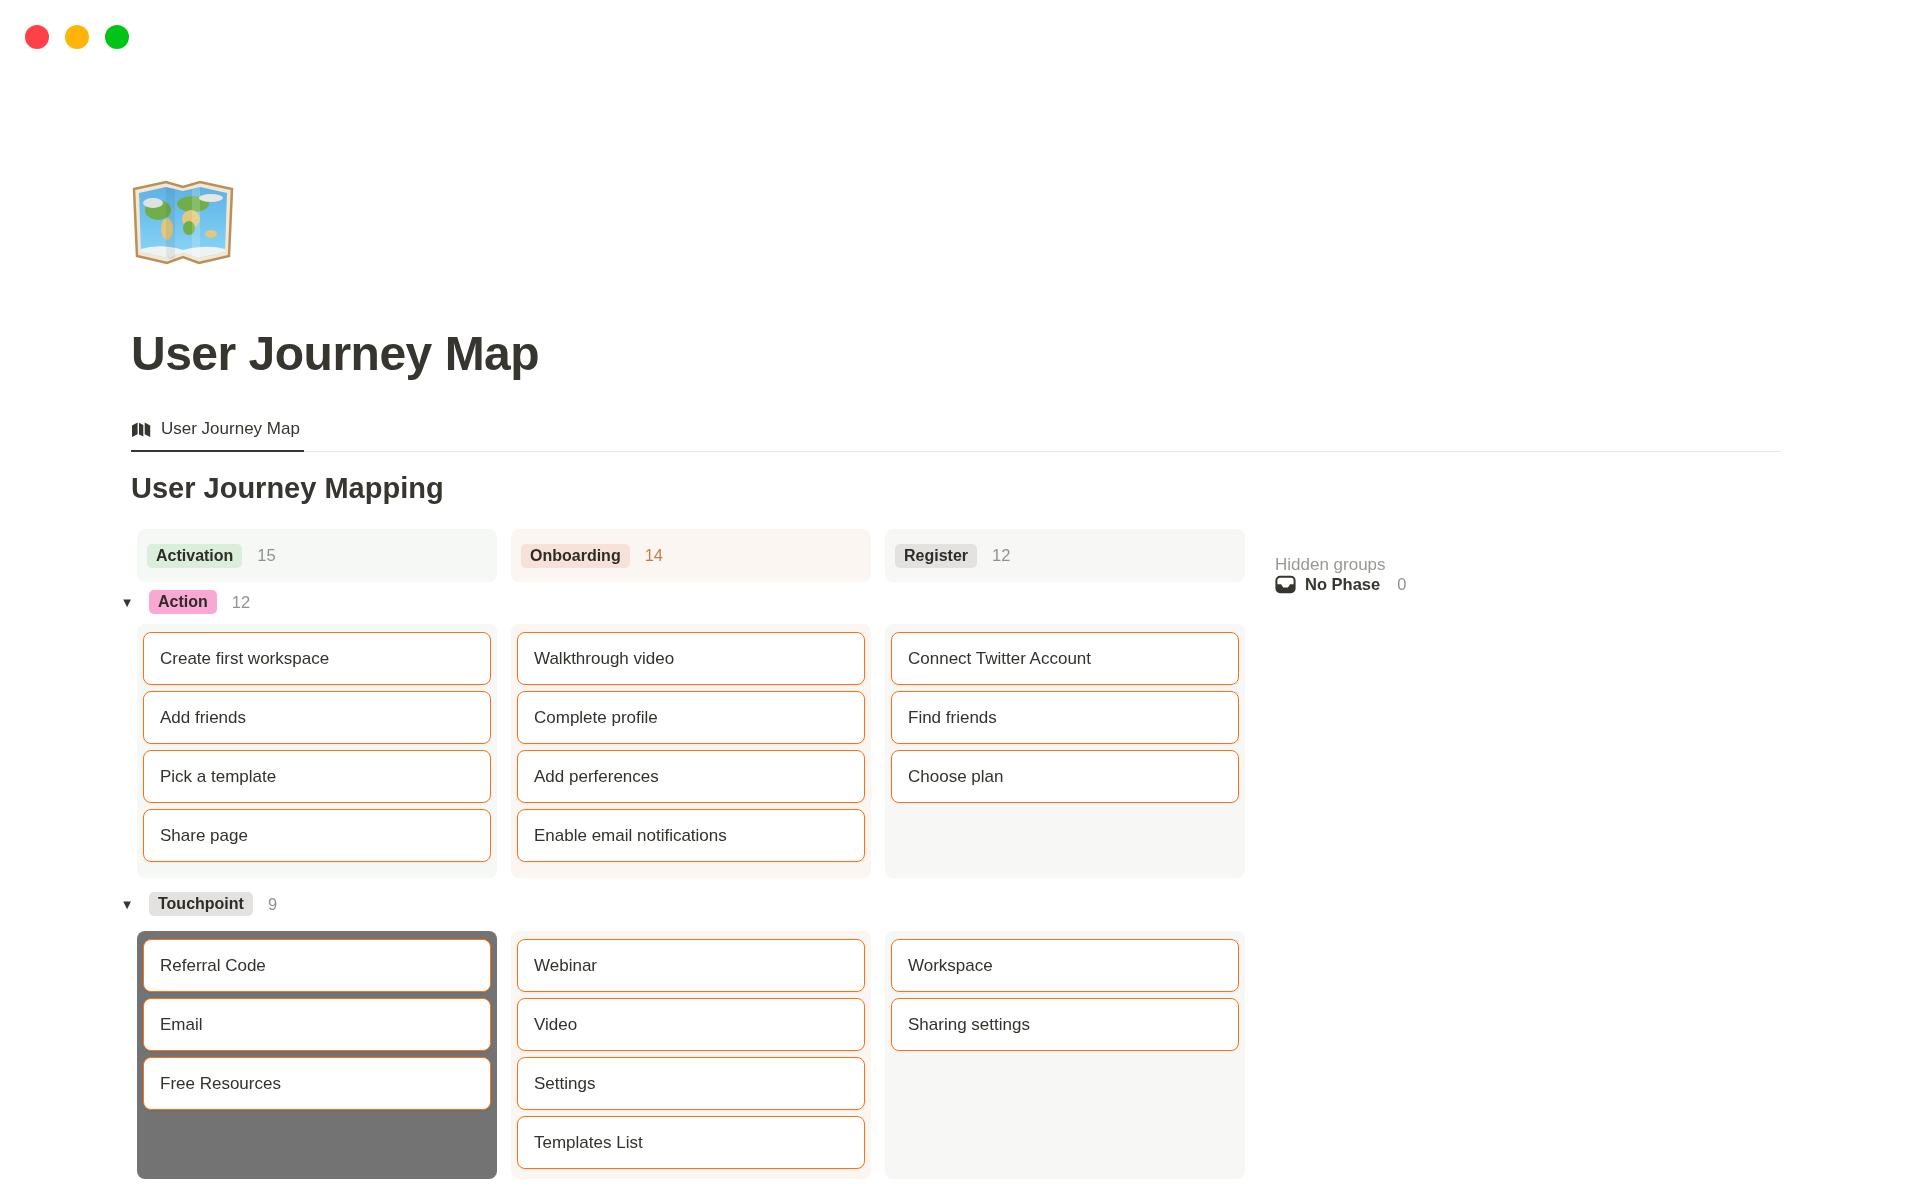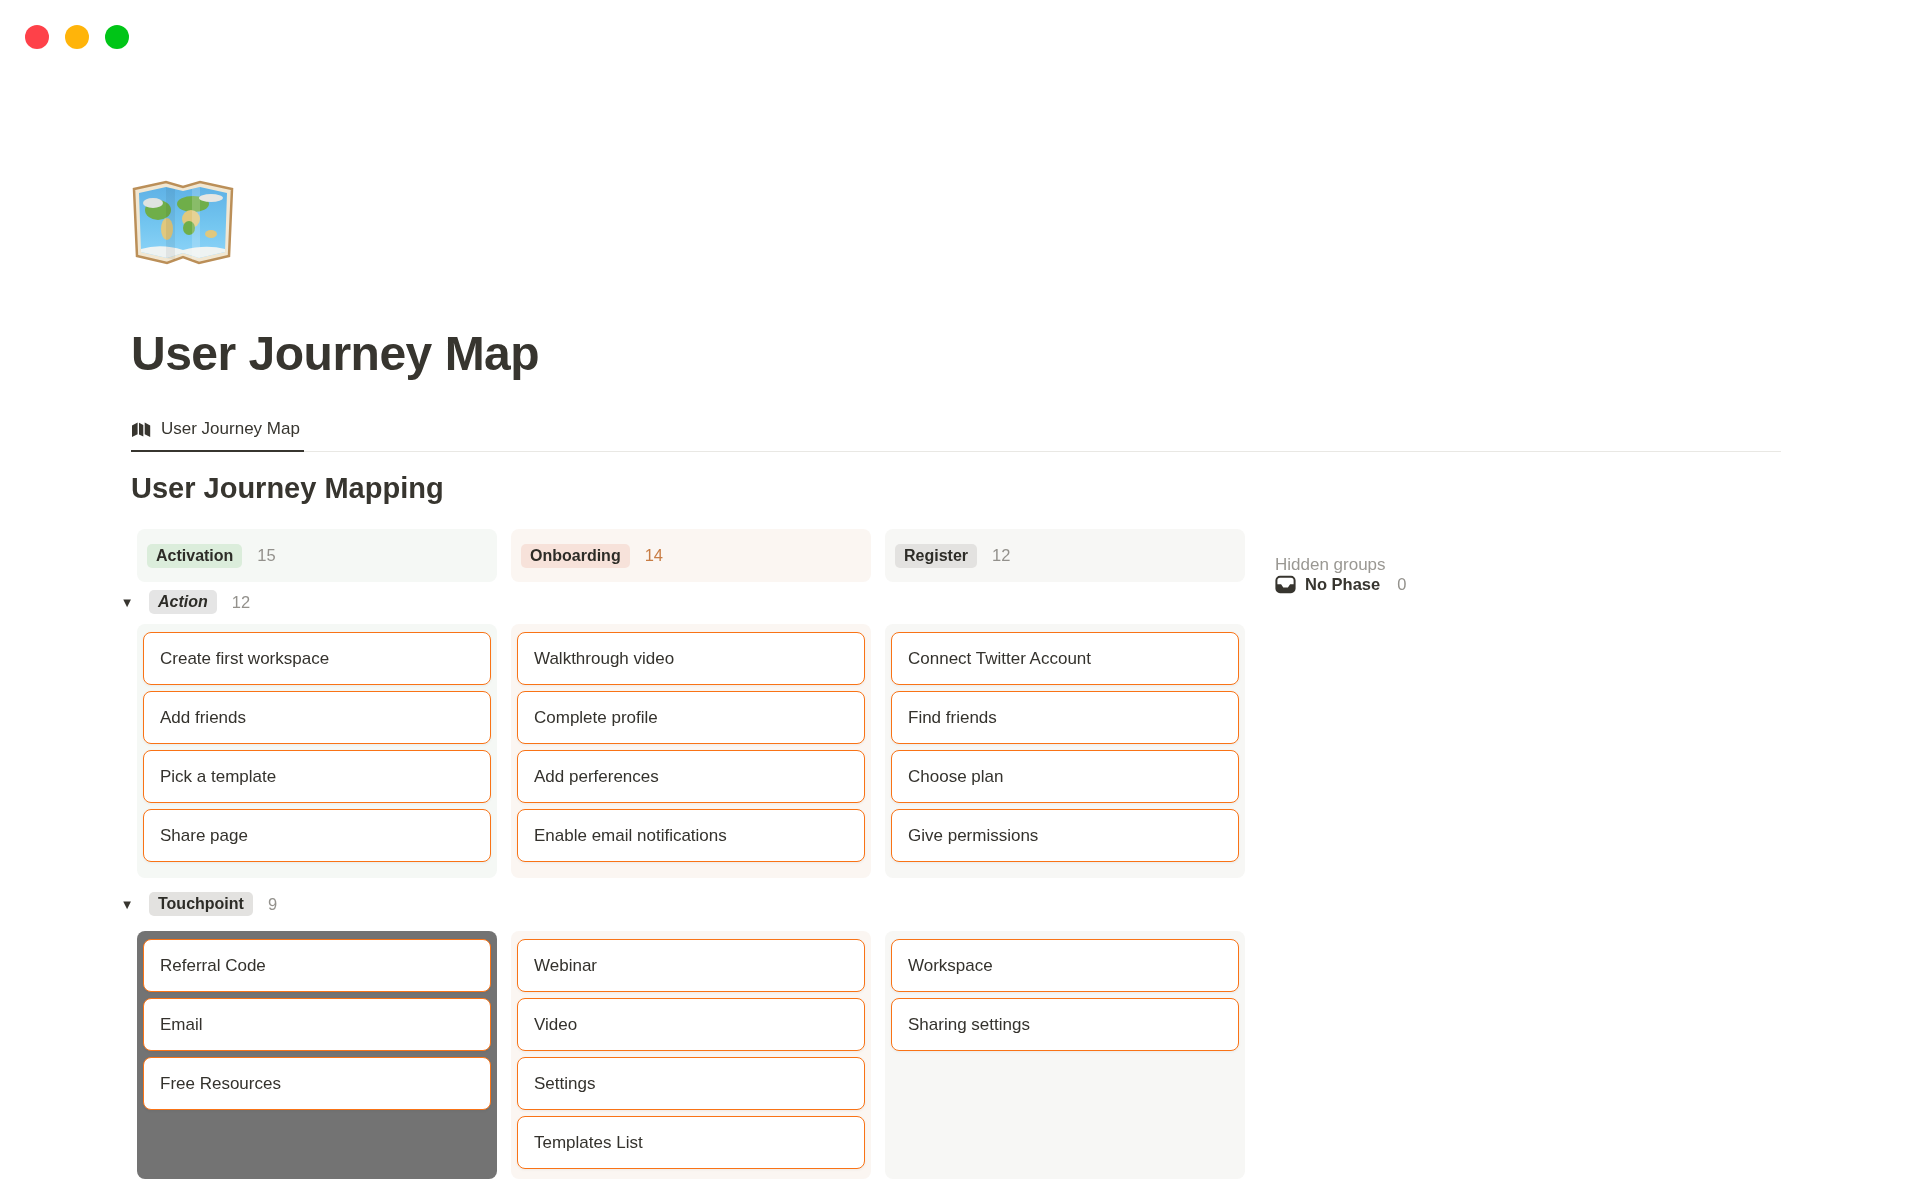--- a/index.html
+++ b/index.html
@@ -137,21 +137,21 @@
           <rect x="1.4" y="1.8" width="18.2" height="15.4" rx="3.6" fill="none" stroke="#37352f" stroke-width="2"></rect>
           <path d="M1.4,9.3 h4.7 l2.2,3.2 h4.6 l2.2,-3.2 h4.5 v4.3 a3.6,3.6 0 0 1 -3.6,3.6 h-11 a3.6,3.6 0 0 1 -3.6,-3.6 Z" fill="#37352f"></path>
         </svg>
         <span class="nophase-label">No Phase</span>
         <span class="nophase-count">0</span>
       </div>
     </div>
 
     <div class="group-label">
       <span class="toggle">▼</span>
-      <span class="badge" style="background-color: #e5e5e5; font-style: italic;">Action</span>
+      <span class="badge" style="background-color: #f9a8d4;">Action</span>
       <span class="count">12</span>
     </div>
 
     <div class="brow rg0">
       <div class="tile cards-tile" style="background-color: rgb(245, 248, 245);">
         <div class="card">
             <span class="card-text">Create first workspace</span>
           </div>
         <div class="card">
             <span class="card-text">Add friends</span>
@@ -179,23 +179,20 @@
       </div>
       <div class="tile cards-tile" style="background-color: rgb(247, 247, 245);">
         <div class="card">
             <span class="card-text">Connect Twitter Account</span>
           </div>
         <div class="card">
             <span class="card-text">Find friends</span>
           </div>
         <div class="card">
             <span class="card-text">Choose plan</span>
-          </div>
-        <div class="card">
-            <span class="card-text">Give permissions</span>
           </div>
       </div>
     </div>
 
     <div class="group-label second">
       <span class="toggle">▼</span>
       <span class="badge" style="background-color: rgb(227, 226, 224);">Touchpoint</span>
       <span class="count">9</span>
     </div>
 

